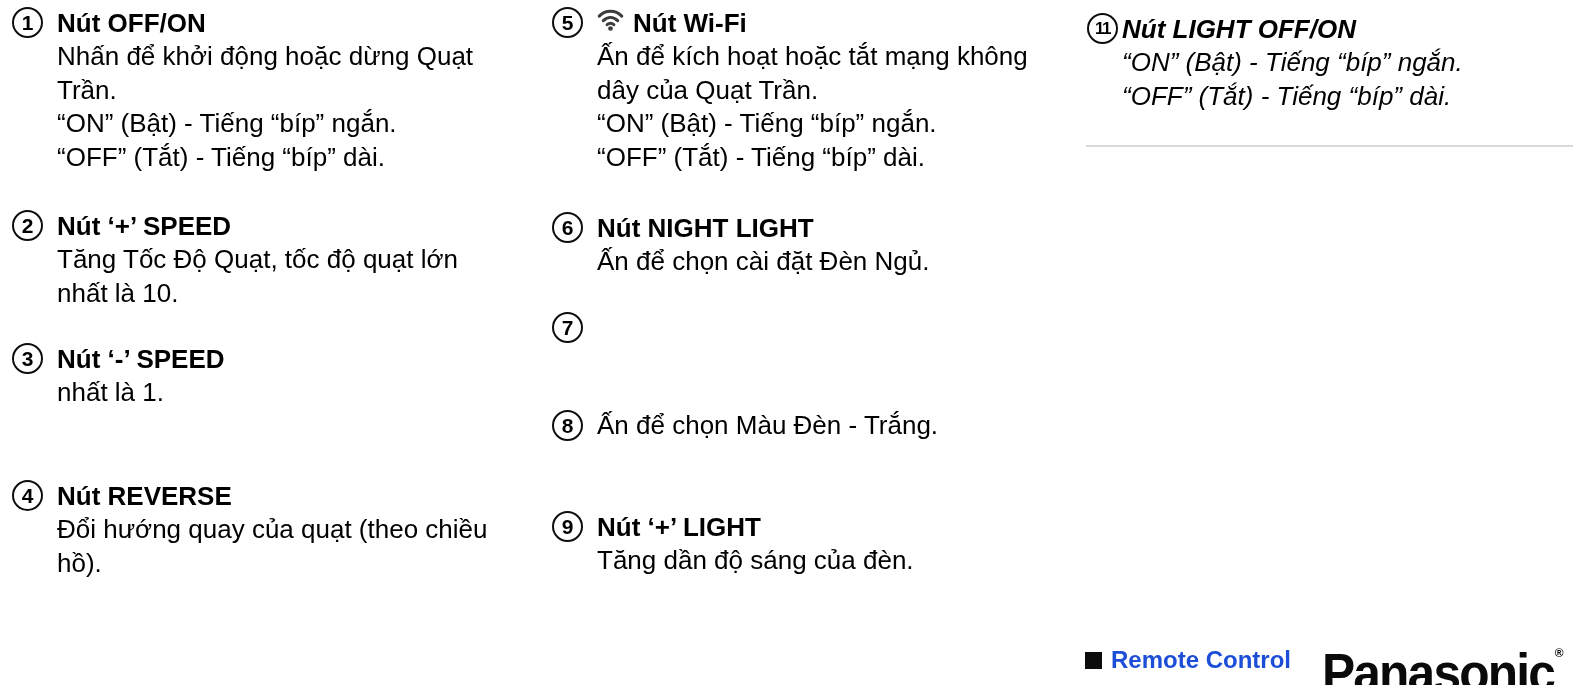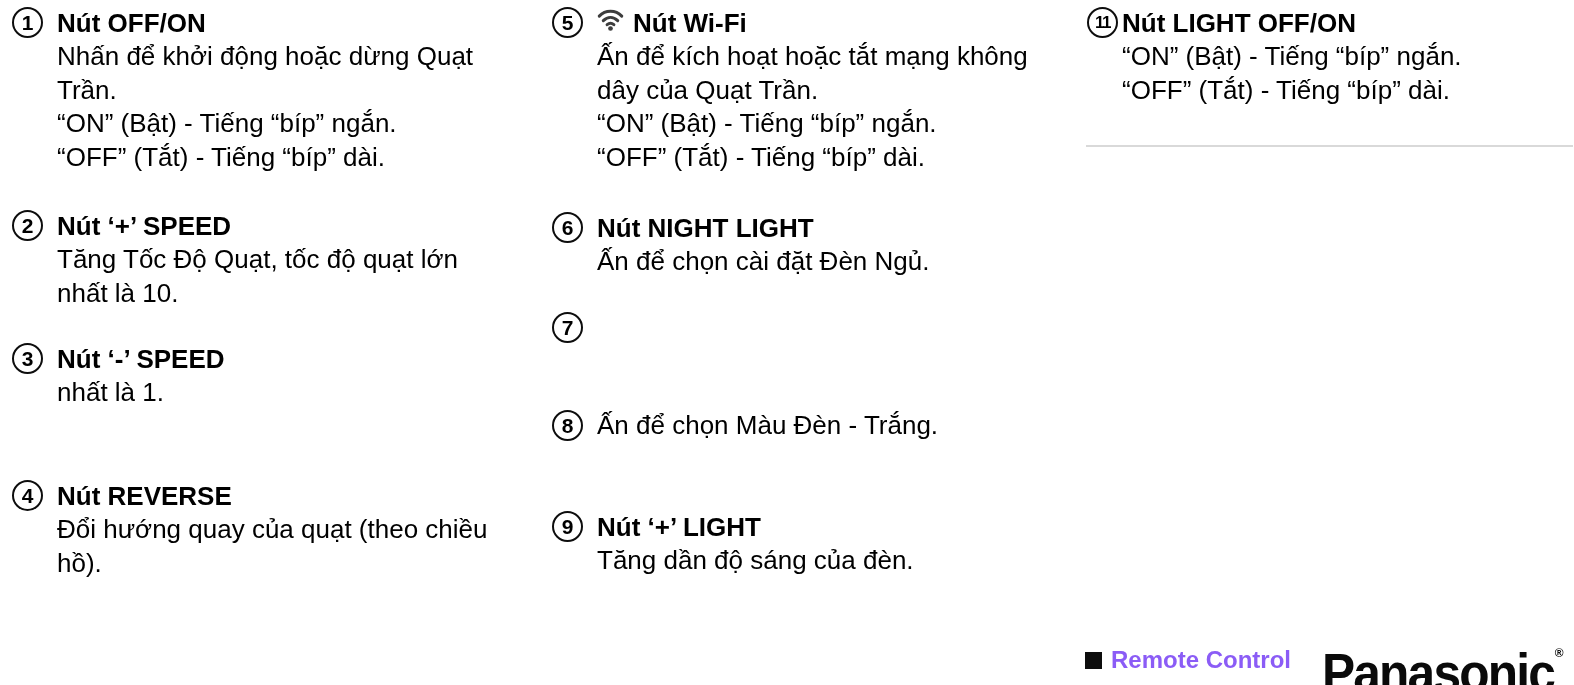--- a/index.html
+++ b/index.html
@@ -23,21 +23,21 @@
     display: flex;
     align-items: center;
     justify-content: center;
     font-weight: bold;
     font-size: 21px;
     line-height: 1;
     color: #000;
   }
   .num.two { font-size: 17px; letter-spacing: -1.5px; }
   .content { padding-left: 45px; }
-  .content.tight { padding-left: 35px; }
+  .content.tight { padding-left: 35px; font-style: italic; }
   .title {
     font-weight: bold;
     font-size: 26px;
     line-height: 34px;
     white-space: nowrap;
     display: flex;
     align-items: center;
     gap: 9px;
   }
   .line {
@@ -53,21 +53,21 @@
     background: #d9d9d9;
   }
   #footer-label {
     position: absolute;
     left: 1085px; top: 646px;
     display: flex;
     align-items: center;
     gap: 9px;
     font-weight: bold;
     font-size: 24px;
-    color: #8b5cf6;
+    color: #1d4ed8;
   }
   .sq {
     display: inline-block;
     width: 17px; height: 17px;
     background: #0d0d0d;
   }
   #brand {
     position: absolute;
     left: 1322px; top: 626px;
     font-weight: bold;
@@ -175,21 +175,21 @@
 
   <div class="item" style="left:552px; top:510px;">
     <span class="num">9</span>
     <div class="content">
       <div class="title">Nút ‘+’ LIGHT</div>
       <div class="line">Tăng dần độ sáng của đèn.</div>
     </div>
   </div>
 
 
-  <div class="item" style="left:1087px; top:6px;">
+  <div class="item" style="left:1087px; top:12px;">
     <span class="num two">11</span>
     <div class="content tight">
       <div class="title">Nút LIGHT OFF/ON</div>
       <div class="line">“ON” (Bật) - Tiếng “bíp” ngắn.</div>
       <div class="line">“OFF” (Tắt) - Tiếng “bíp” dài.</div>
     </div>
   </div>
 
   <div id="divider"></div>
 

